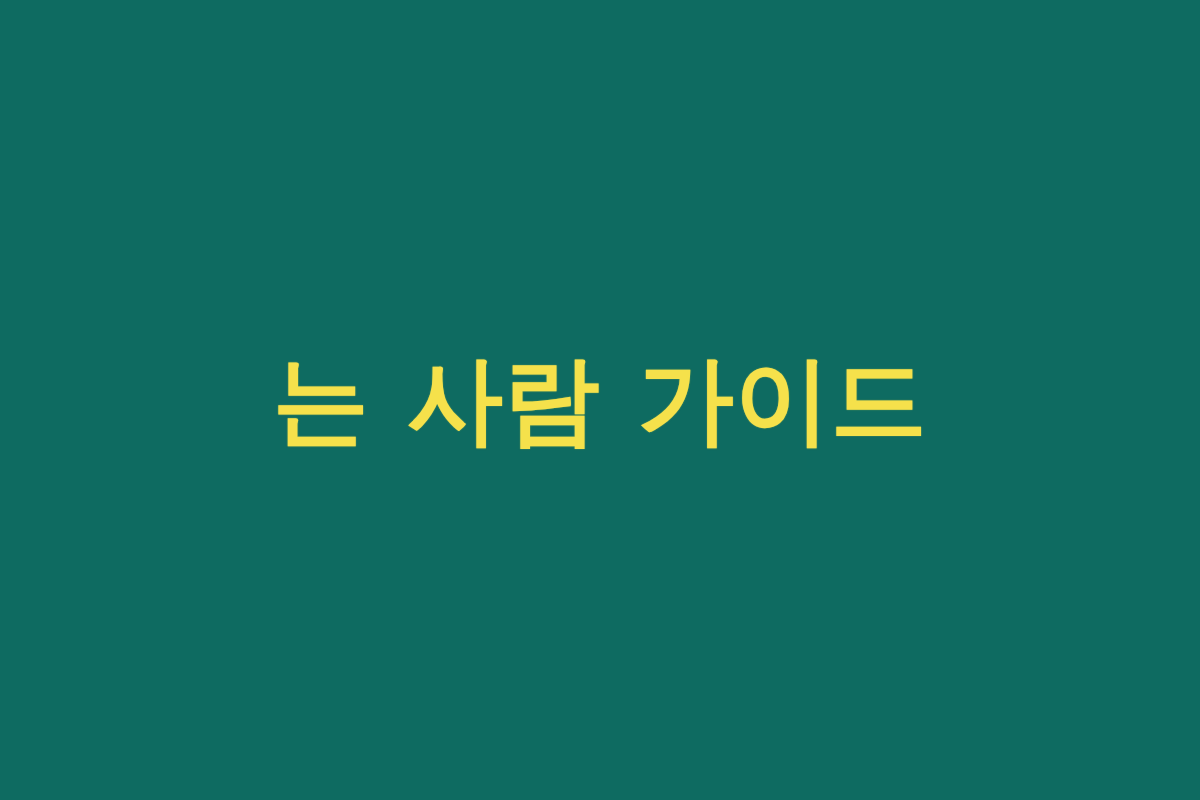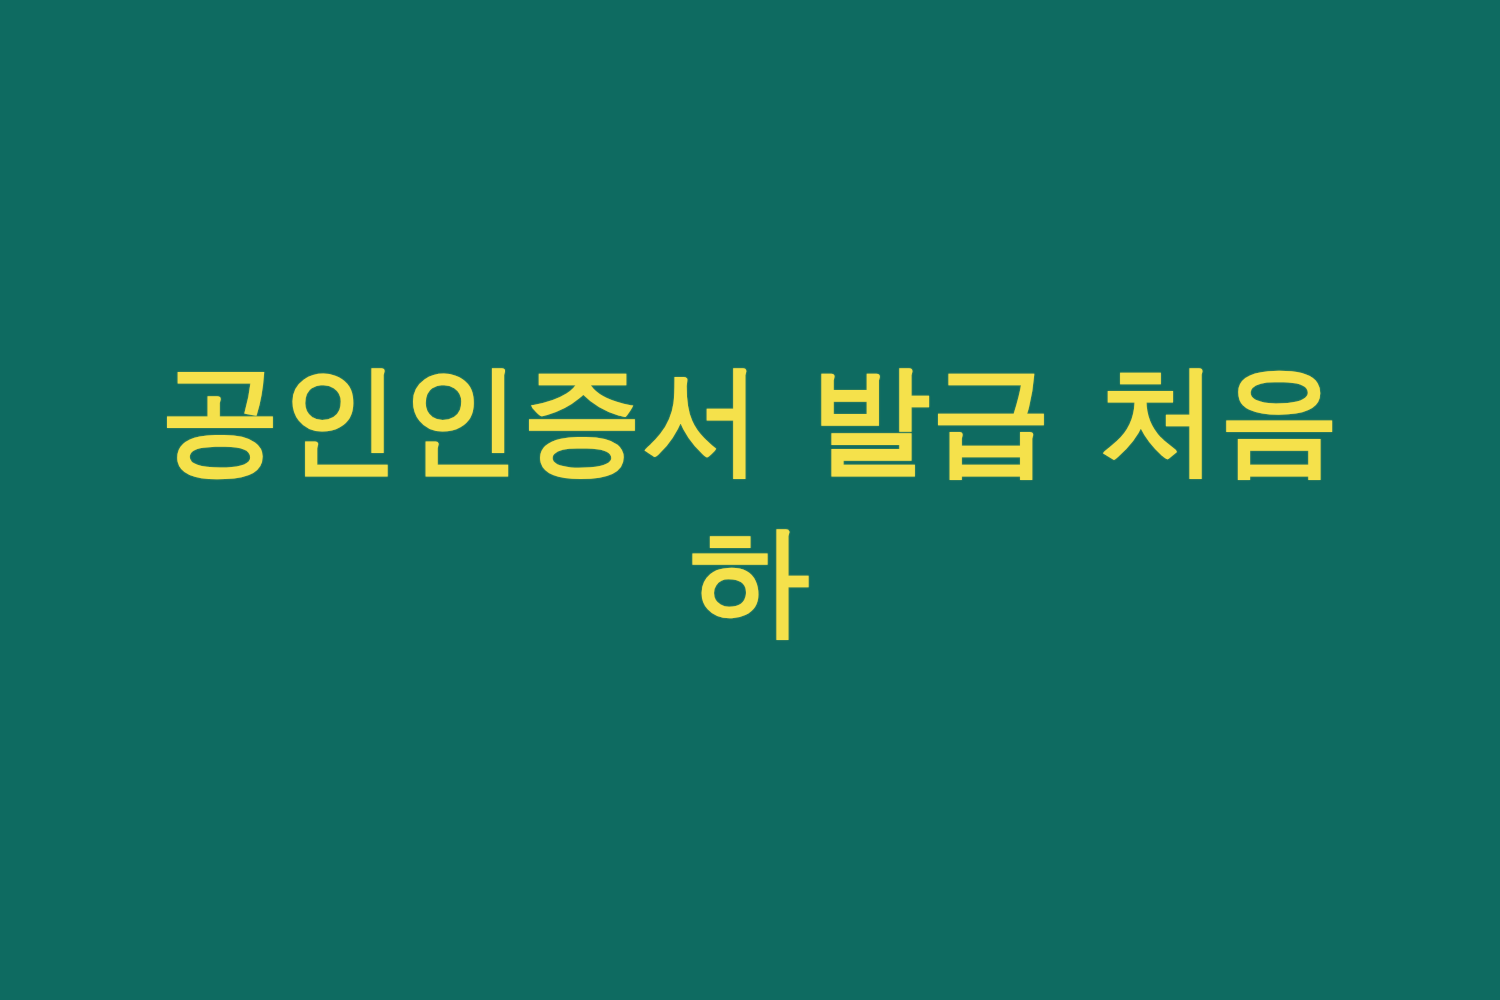--- a/index.html
+++ b/index.html
@@ -48,16 +48,16 @@
   .headline-line {
     display: block;
   }
 </style>
 </head>
 <body>
 
 <div id="banner" style="background: rgb(14, 107, 97);">
 
   <h1 id="headline" style="color: rgb(245, 225, 75);">
-    <span class="headline-line">공인인증서 발급 처음 하</span>
+    <span class="headline-line">는 사람 가이드</span>
   </h1>
 
 </div>
 
 </body></html>

